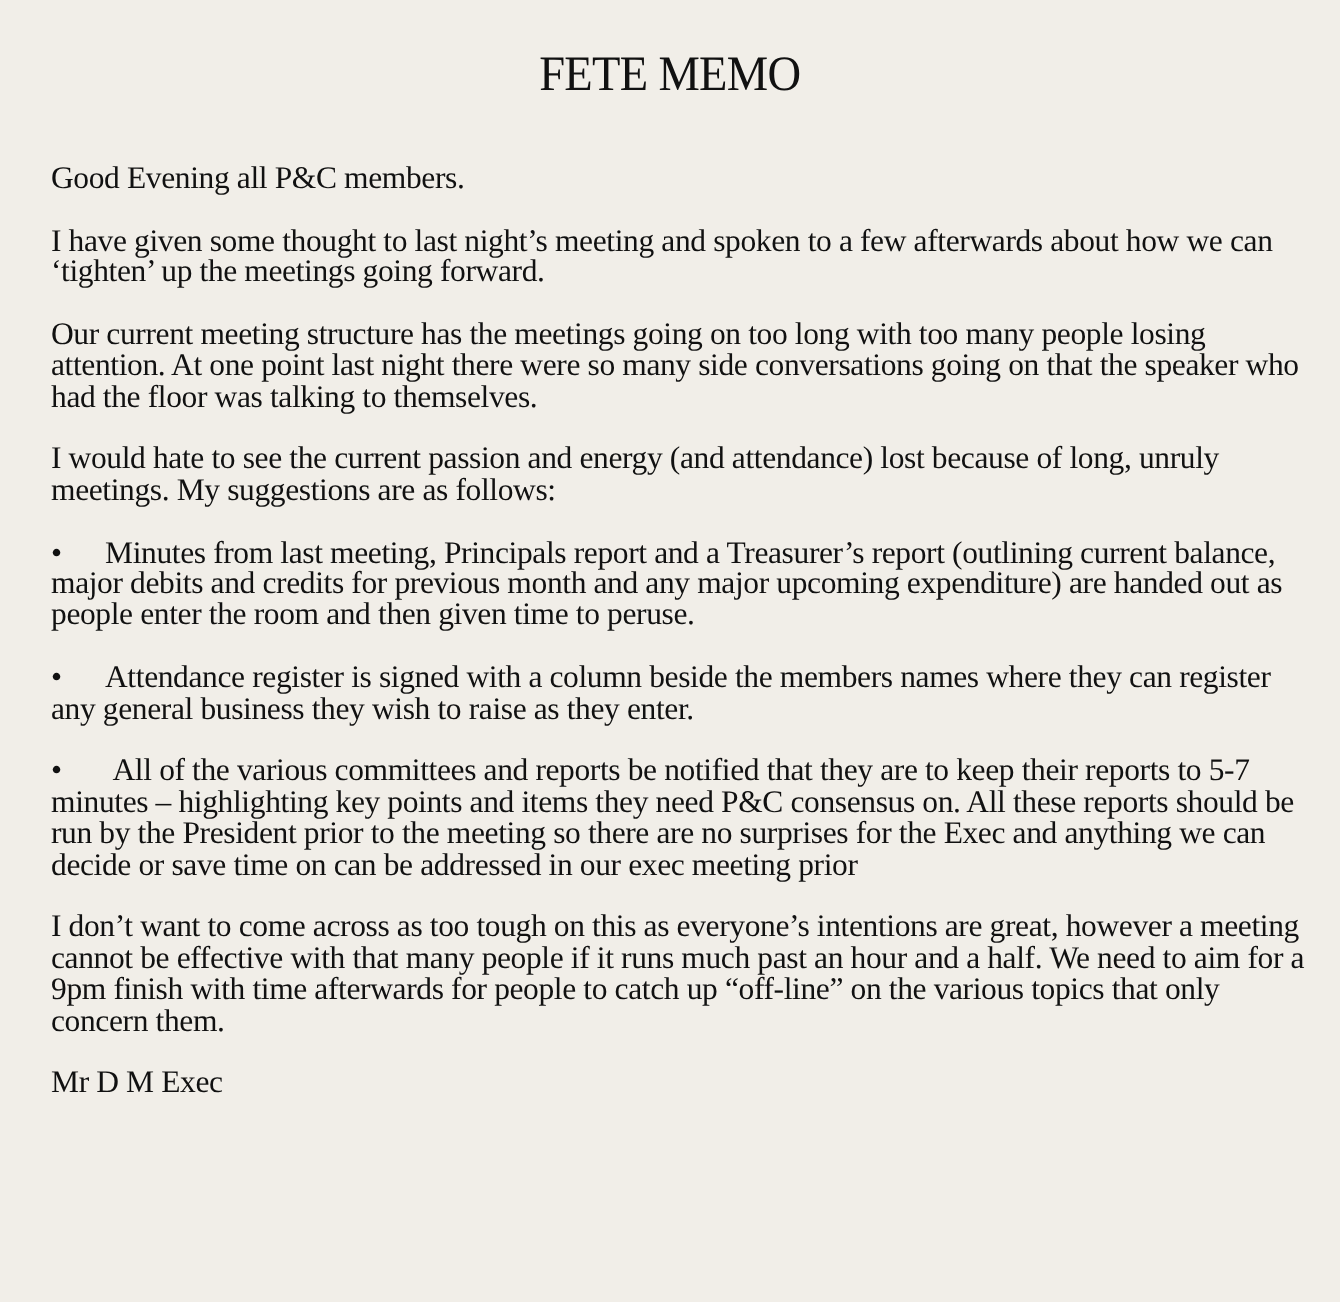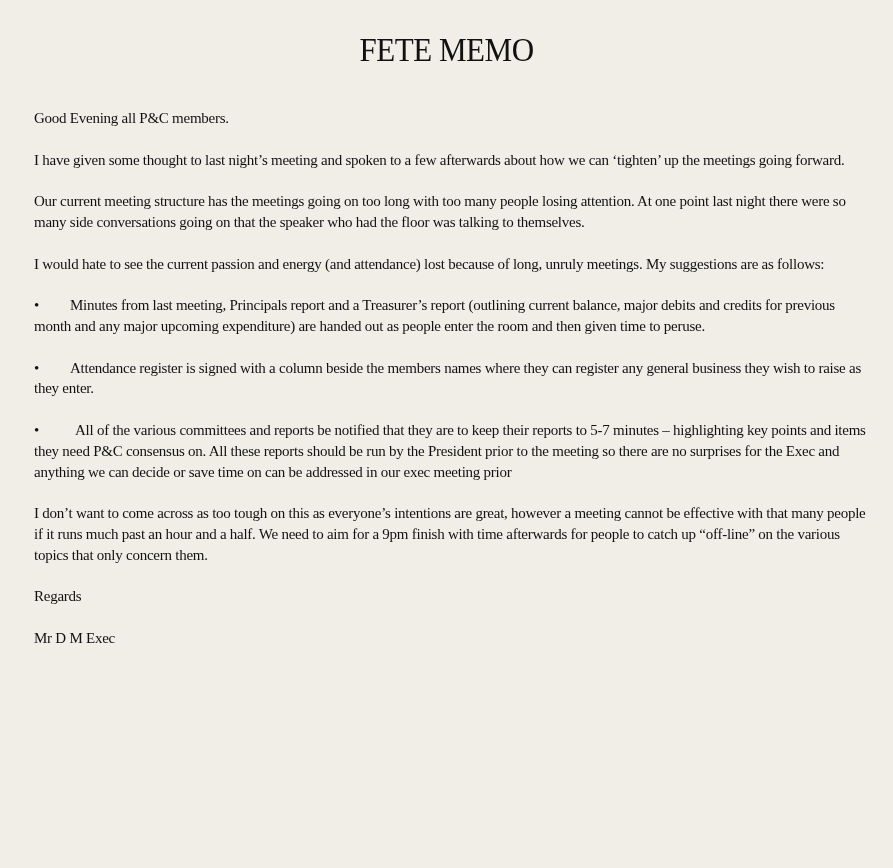--- a/index.html
+++ b/index.html
@@ -33,21 +33,21 @@
       line-height: 40px;
       margin: 0;
       font-weight: normal;
       transform: scaleX(0.94);
     }
     .body-text {
       position: absolute;
       left: 34px;
       width: 840px;
       top: 108px;
-      font-size: 15px;
+      font-size: 21px;
       line-height: 20.8px;
       letter-spacing: -0.25px;
     }
     .para {
       margin: 0 0 20.8px 0;
     }
     .bullet {
       margin: 0 0 20.8px 0;
     }
     .bullet-dot {
@@ -79,16 +79,15 @@
       </p>
       <p class="bullet">
         <span class="bullet-dot">•</span><span>Attendance register is signed with a column beside the members names where they can register any general business they wish to raise as they enter.</span>
       </p>
       <p class="bullet wide">
         <span class="bullet-dot">•</span><span>All of the various committees and reports be notified that they are to keep their reports to 5-7 minutes – highlighting key points and items they need P&amp;C consensus on. All these reports should be run by the President prior to the meeting so there are no surprises for the Exec and anything we can decide or save time on can be addressed in our exec meeting prior</span>
       </p>
     </div>
 
     <p class="para">I don’t want to come across as too tough on this as everyone’s intentions are great, however a meeting cannot be effective with that many people if it runs much past an hour and a half. We need to aim for a 9pm finish with time afterwards for people to catch up “off-line” on the various topics that only concern them.</p>
-    <p class="sig">Regards</p>
     <p class="sig">Mr D M Exec</p>
   </div>
 </div>
 
 </body></html>

